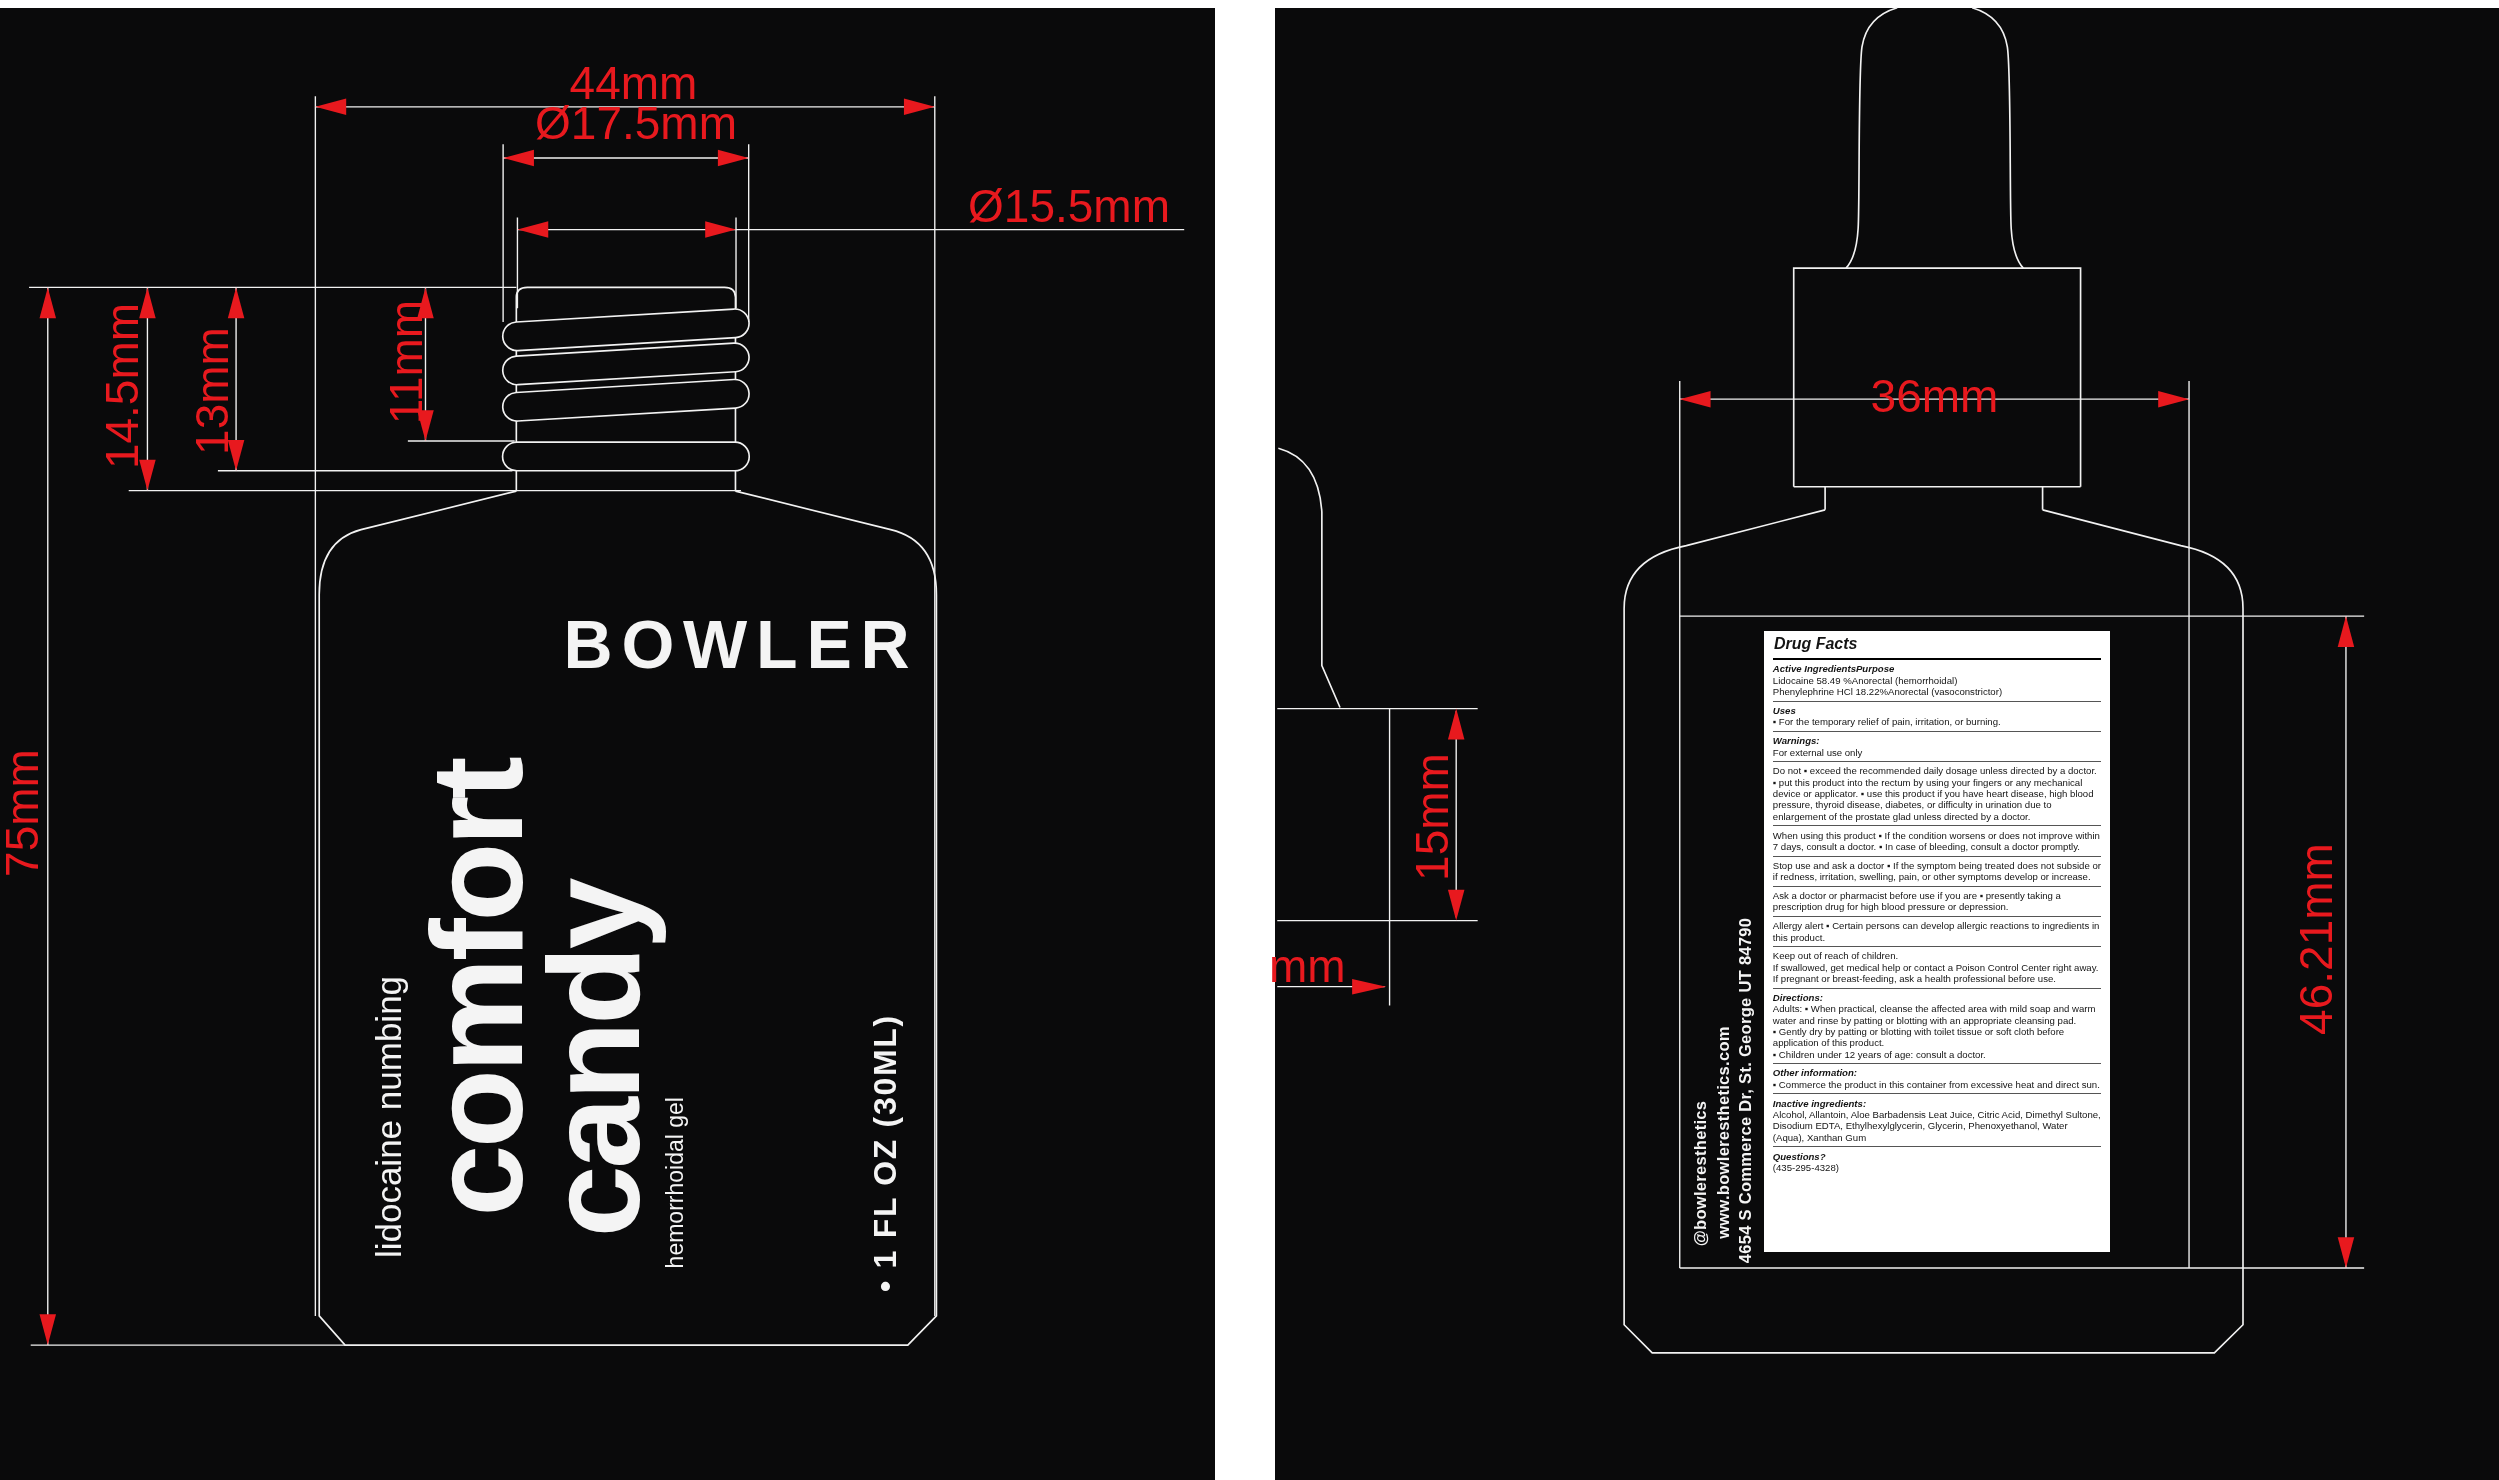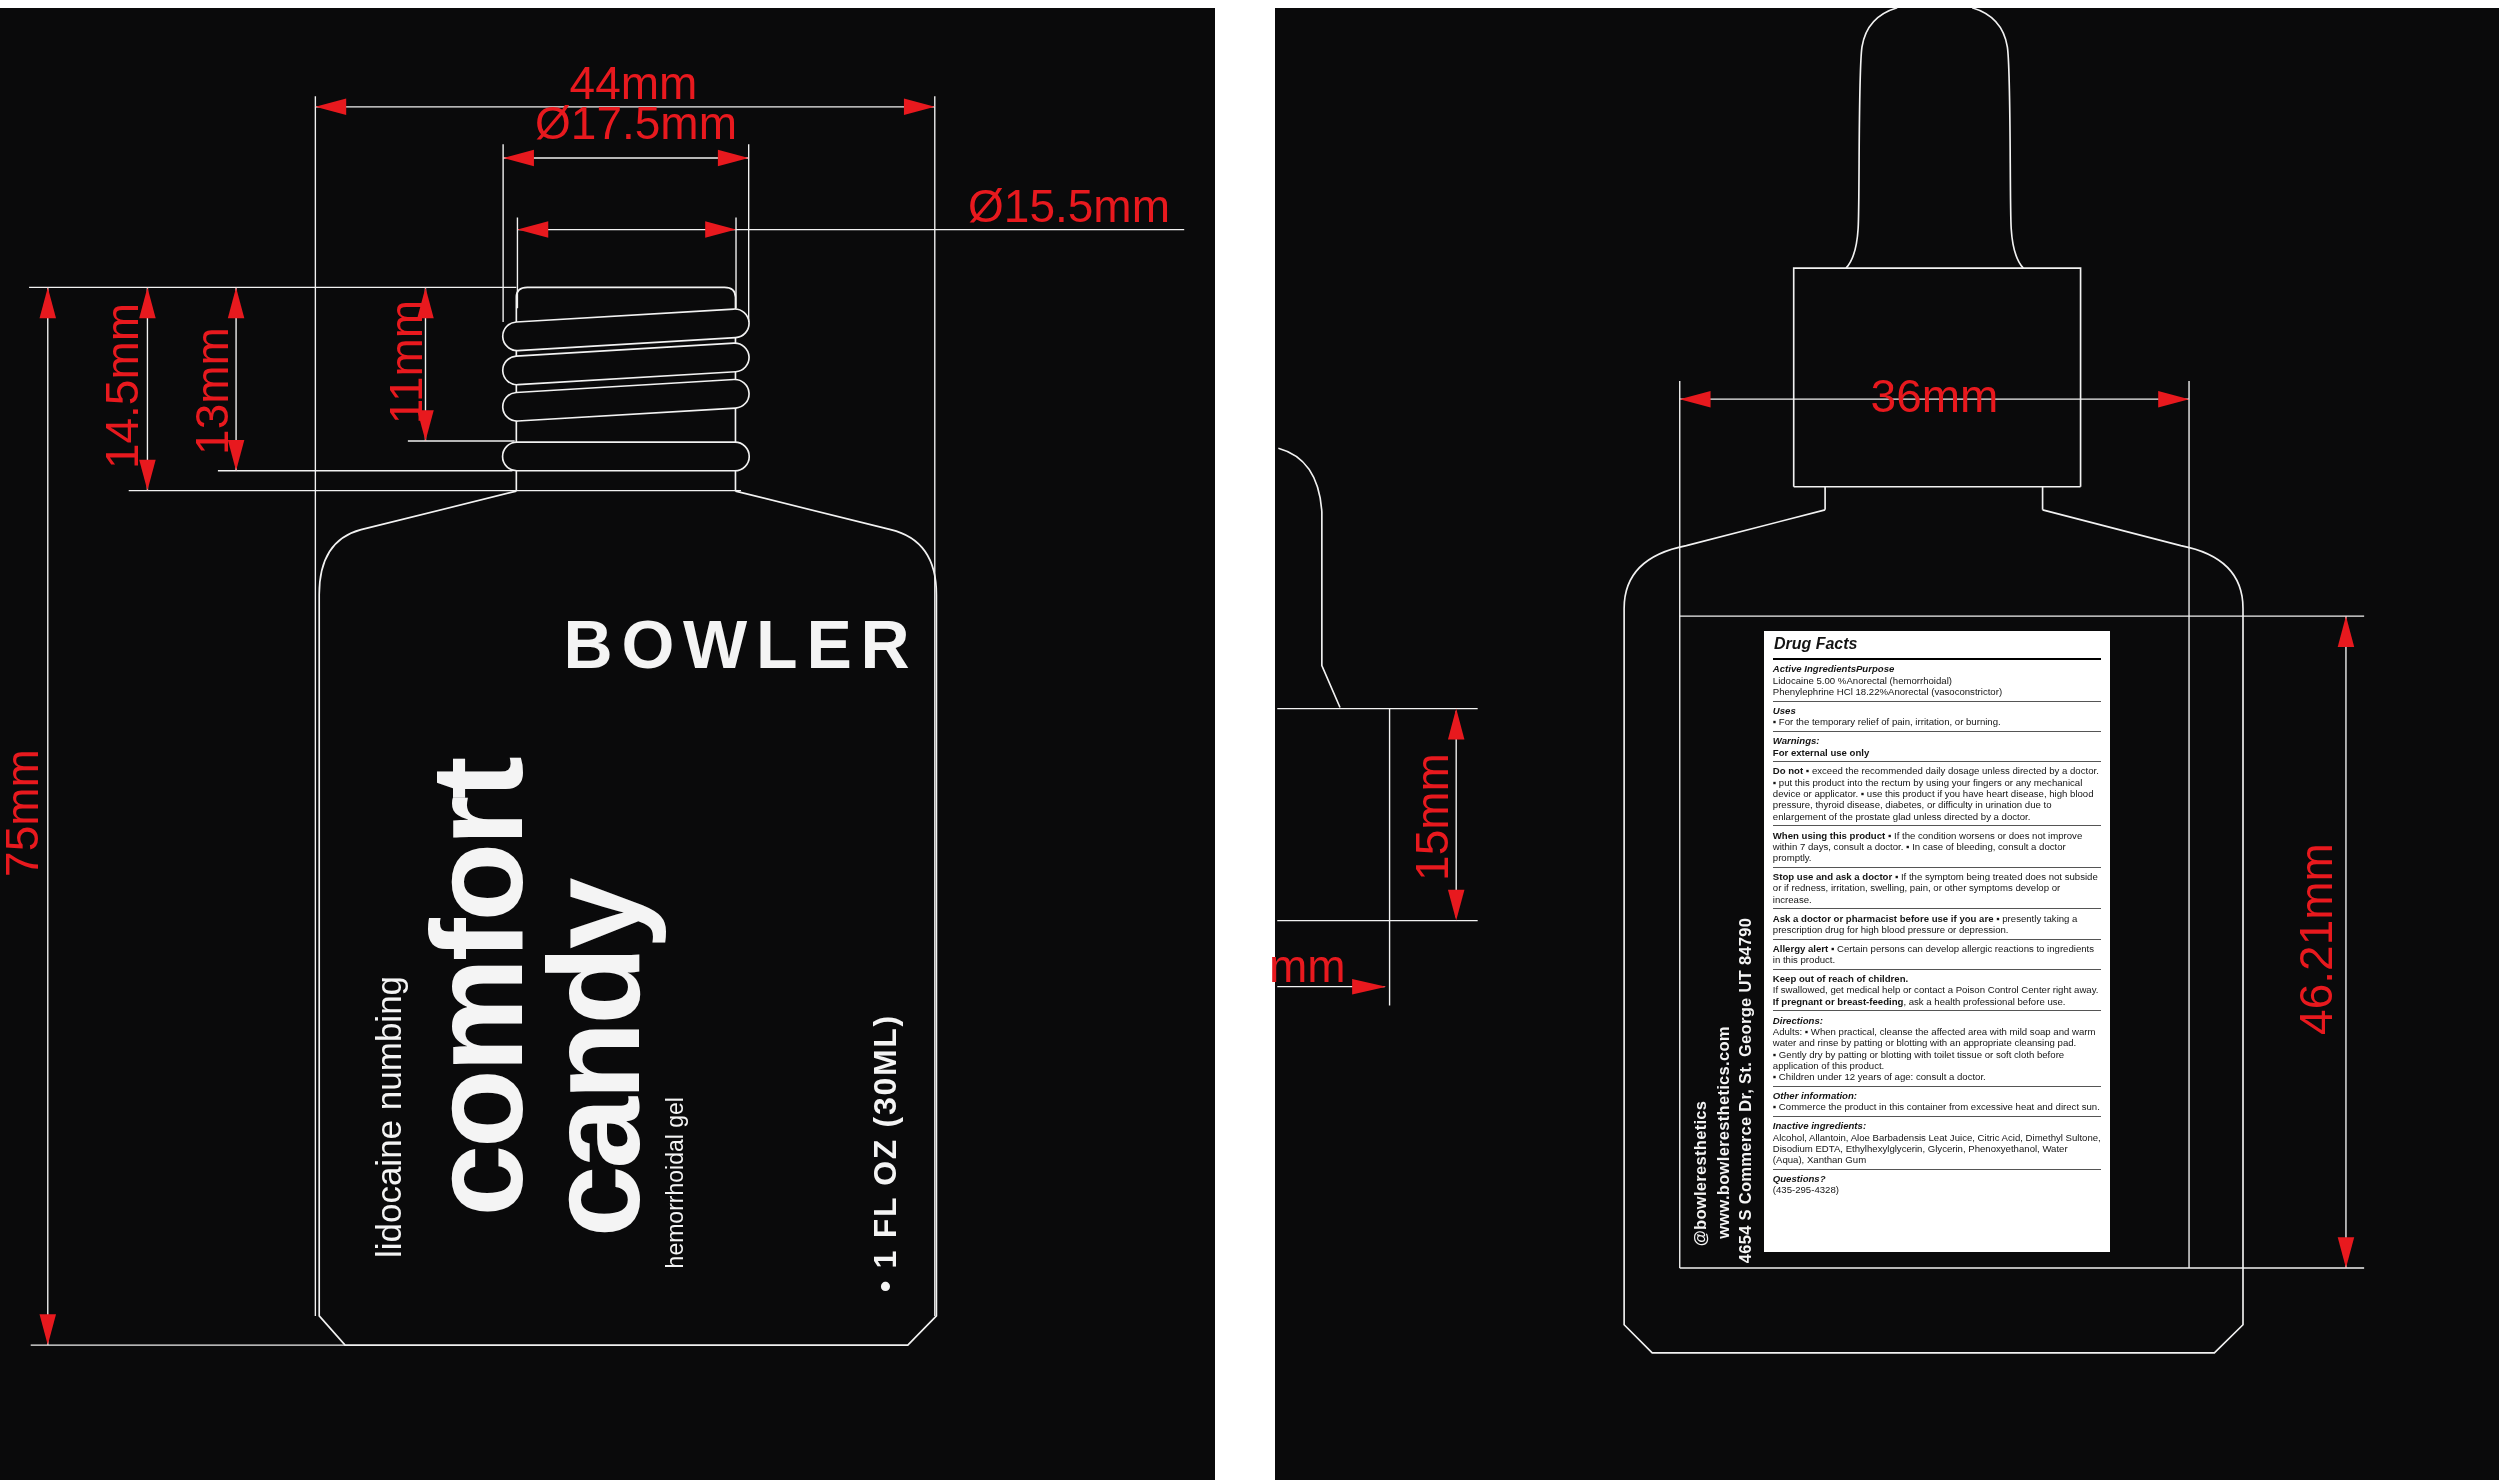--- a/index.html
+++ b/index.html
@@ -15,21 +15,21 @@
   .big{font-weight:bold;font-size:129px;letter-spacing:-3.3px;}
   .brand{font-weight:bold;font-size:68px;letter-spacing:8.8px;}
   .company{font-weight:bold;font-size:16.5px;letter-spacing:0.3px;}
   
   #drugfacts{left:1764px;top:631px;width:346px;height:621px;background:#ffffff;color:#141414;
              box-sizing:border-box;padding:0 8.8px;font-size:9.6px;line-height:1.18;overflow:hidden;}
   #drugfacts .df-title{font-size:16px;font-weight:bold;font-style:italic;padding:4.4px 0 3.9px 1.1px;border-bottom:2.8px solid #000;}
   .dfsec{padding:3.3px 0;border-top:1.1px solid #555;}
   .dfsec.first{border-top:none;}
   .bi{font-weight:bold;font-style:italic;}
-  .b{font-weight:bold;}
+  .b{font-weight:normal;}
   .dfrow{display:flex;justify-content:flex-start;}
 </style>
 </head>
 <body>
 
 <div id="panel-left" class="panel"></div>
 <div id="panel-right" class="panel"></div>
 
 <svg id="lineart" viewBox="0 0 4539 2688">
   <g stroke="#f2f2f2" stroke-width="3" fill="none">
@@ -141,21 +141,21 @@
 
 <div id="drugfacts" class="abs">
   <div class="df-title">Drug Facts</div>
 
   <div class="dfsec first">
     <div class="dfrow">
       <span class="bi">Active Ingredients</span>
       <span class="bi">Purpose</span>
     </div>
     <div class="dfrow">
-      <span>Lidocaine 5.00 %</span>
+      <span>Lidocaine 58.49 %</span>
       <span>Anorectal (hemorrhoidal)</span>
     </div>
     <div class="dfrow">
       <span>Phenylephrine HCl 18.22%</span>
       <span>Anorectal (vasoconstrictor)</span>
     </div>
   </div>
 
   <div class="dfsec">
     <div class="bi">Uses</div>

